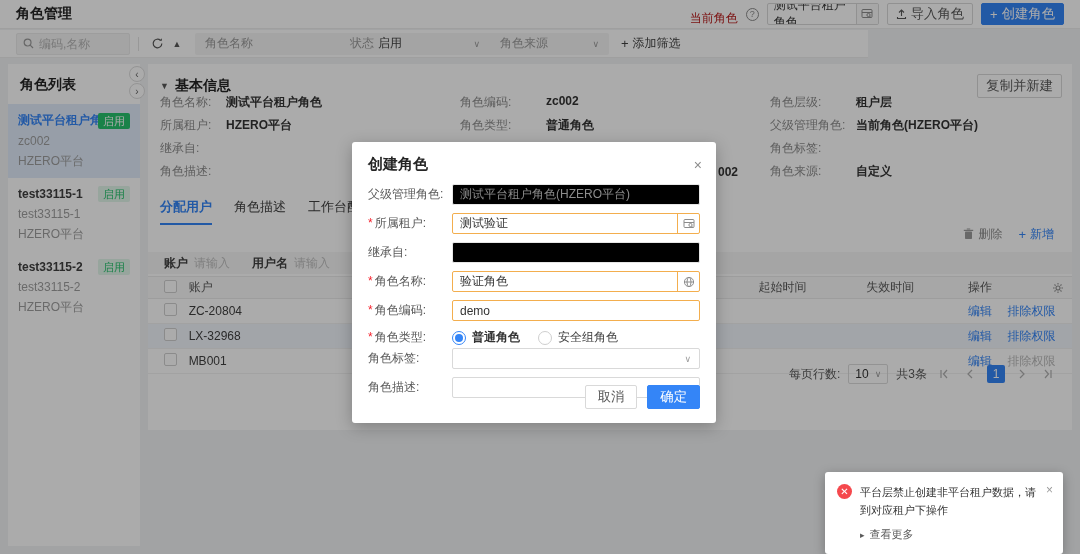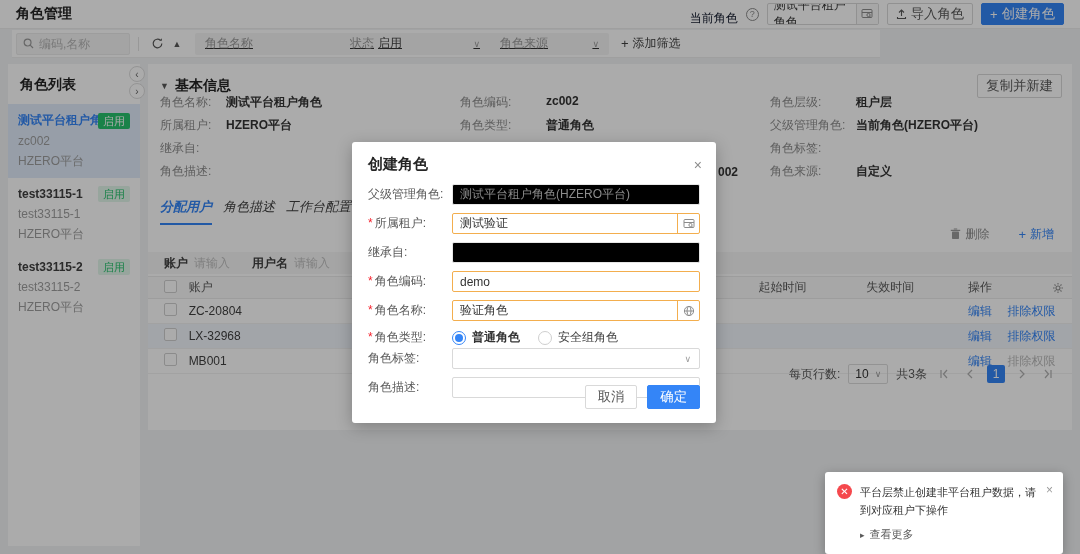--- a/index.html
+++ b/index.html
@@ -5,45 +5,45 @@
   * { margin:0; padding:0; box-sizing:border-box; }
   html,body { width:1080px; height:554px; }
   body { font-family:"Liberation Sans","DejaVu Sans",sans-serif; font-size:12px; color:#333; }
   #root { position:relative; width:1080px; height:554px; background:#f2f3f5; overflow:hidden; }
 
   
   .titlebar { position:absolute; left:0; top:0; width:1080px; height:29px; background:#fff;
               border-bottom:1px solid #ededed; display:flex; align-items:center; padding:0 16px; }
   .page-title { font-size:14px; font-weight:bold; color:#262626; }
   .titlebar-right { margin-left:auto; display:flex; align-items:center; gap:8px; }
-  .muted-label { color:#0f172a;margin-top:8px; }
+  .muted-label { color:#b91c1c;margin-top:8px; }
   .help-circle { display:inline-flex; width:13px; height:13px; border:1px solid #8c8c8c; border-radius:50%;
                  color:#8c8c8c; font-size:9px; align-items:center; justify-content:center; }
   .role-input { display:flex; align-items:center; height:22px; border:1px solid #d9d9d9; border-radius:2px;
                 background:#fff; overflow:hidden; }
   .role-input .txt { width:88px; padding:0 6px; color:#333; }
   .role-input .suffix { width:22px; height:22px; border-left:1px solid #d9d9d9; display:flex;
                         align-items:center; justify-content:center; background:#fafafa; }
   .btn { display:inline-flex; align-items:center; justify-content:center; gap:4px; height:22px;
          padding:0 8px; border:1px solid #d9d9d9; border-radius:2px; background:#fff; color:#595959;
          cursor:pointer; white-space:nowrap; }
   .btn-primary { background:#3485f7; border-color:#3485f7; color:#fff; }
   .plus-glyph { font-size:13px; line-height:1; }
 
-  .filterbar { position:absolute; left:12px; top:30px; width:868px; height:28px; background:#fff;
-               border-bottom:1px solid #ededed; display:flex; align-items:center; padding:0 4px; }
+  .filterbar { position:absolute; left:0; top:30px; width:868px; height:28px; background:#fff;
+               border-bottom:1px solid #ededed; display:flex; align-items:center; padding:0 16px; }
   .search-box { display:flex; align-items:center; gap:5px; width:114px; height:22px; background:#f5f5f5;
                 border:1px solid #ebebeb; border-radius:2px; padding:0 6px; }
   .search-box input { border:none; outline:none; background:transparent; width:80px; font-size:12px; color:#333; }
   .search-box input::placeholder { color:#b5b5b5; }
   .vdiv { width:1px; height:14px; background:#e3e3e3; margin:0 8px; }
   .icon-btn { width:20px; height:20px; display:flex; align-items:center; justify-content:center; color:#595959; cursor:pointer; }
   .tri-up { font-size:9px; color:#595959; }
   .filter-strip { display:flex; align-items:center; height:22px; background:#f5f5f5; border-radius:2px;
-                  margin-left:8px; width:414px;text-decoration:underline; }
+                  margin-left:8px; width:414px; }
   .filter-cell { display:flex; align-items:center; height:22px; padding:0 10px; color:#9b9b9b; }
   .filter-cell .f-label { color:#9b9b9b; }
   .filter-cell .f-value { color:#404040; margin-left:4px; }
   .filter-cell .chev { margin-left:auto; color:#9b9b9b; font-size:9px; }
   .fc-name { width:145px; }
   .fc-status { width:150px; }
   .fc-source { width:119px; }
   .add-filter { display:flex; align-items:center; gap:4px; margin-left:12px; color:#404040; cursor:pointer; }
 
   
@@ -71,27 +71,27 @@
   .info-grid { position:absolute; left:0; top:30px; width:924px; height:96px; }
   .info-col { position:absolute; top:0; }
   .info-field { display:flex; height:23px; align-items:flex-start; }
   .if-label { color:#8c8c8c; flex:none; }
   .if-value { color:#333; font-weight:bold; }
   .col1 { left:12px; width:300px; } .col1 .if-label { width:66px; }
   .col2 { left:312px; width:300px; } .col2 .if-label { width:86px; }
   .col3 { left:622px; width:296px; } .col3 .if-label { width:86px; }
   .fragment { position:absolute; left:570px; top:71px; font-weight:bold; color:#333; }
 
-  .tabs { position:absolute; left:12px; top:134px; display:flex; gap:11px; font-size:13px;font-style:italic; }
+  .tabs { position:absolute; left:12px; top:134px; display:flex; gap:22px; font-size:13px; }
   .tab { padding-bottom:7px; color:#404040; cursor:pointer; }
   .tab.active { color:#3485f7; font-weight:bold; border-bottom:2px solid #3485f7; }
 
   .table-toolbar { position:absolute; left:12px; right:18px; top:158px; height:24px; display:flex; align-items:center; }
   .tbl-search { width:190px; }
-  .toolbar-right { margin-left:auto; display:flex; align-items:center; gap:29px; }
+  .toolbar-right { margin-left:auto; display:flex; align-items:center; gap:16px; }
   .tool-link { display:flex; align-items:center; gap:4px; cursor:pointer; }
   .tool-link.gray { color:#8c8c8c; }
   .tool-link.blue { color:#3485f7; }
 
   .col-filter-row { position:absolute; left:0; top:188px; width:924px; height:22px; background:#f7f7f7;
                     display:flex; align-items:center; padding-left:16px; gap:22px; }
   .cf-cell { display:flex; gap:6px; align-items:center; }
   .cf-name { font-weight:bold; color:#404040; }
   .cf-ph { color:#bfbfbf; }
   .cf-add { display:flex; gap:4px; color:#404040; }
@@ -490,40 +490,40 @@
     </div>
 
     <div class="m-row">
       <span class="m-label">继承自:</span>
       <div class="m-input disabled">
         <input readonly="" value="" style="">
       </div>
     </div>
 
     <div class="m-row">
-      <span class="m-label"><span class="req">*</span><span>角色编码:</span></span>
-      <div class="m-input warn">
-        <input value="demo" style="">
-      </div>
-    </div>
-
-    <div class="m-row">
       <span class="m-label"><span class="req">*</span><span>角色名称:</span></span>
       <div class="m-input warn">
         <input value="验证角色" style="">
         <span class="m-suffix">
           <svg width="12" height="12" viewBox="0 0 12 12">
               <circle cx="6" cy="6" r="4.6" fill="none" stroke="#8c8c8c"></circle>
               <ellipse cx="6" cy="6" rx="2" ry="4.6" fill="none" stroke="#8c8c8c"></ellipse>
               <line x1="1.4" y1="6" x2="10.6" y2="6" stroke="#8c8c8c"></line>
             </svg>
         </span>
       </div>
     </div>
 
+    <div class="m-row">
+      <span class="m-label"><span class="req">*</span><span>角色编码:</span></span>
+      <div class="m-input warn">
+        <input value="demo" style="">
+      </div>
+    </div>
+
     <div class="m-row" style="margin-bottom:2px">
       <span class="m-label"><span class="req">*</span><span>角色类型:</span></span>
       <div class="radio-row">
         <span class="radio">
           <span class="radio-dot">
               <span class="inner"></span>
             </span>
           <span class="r-label">普通角色</span>
         </span>
         <span class="radio off">

